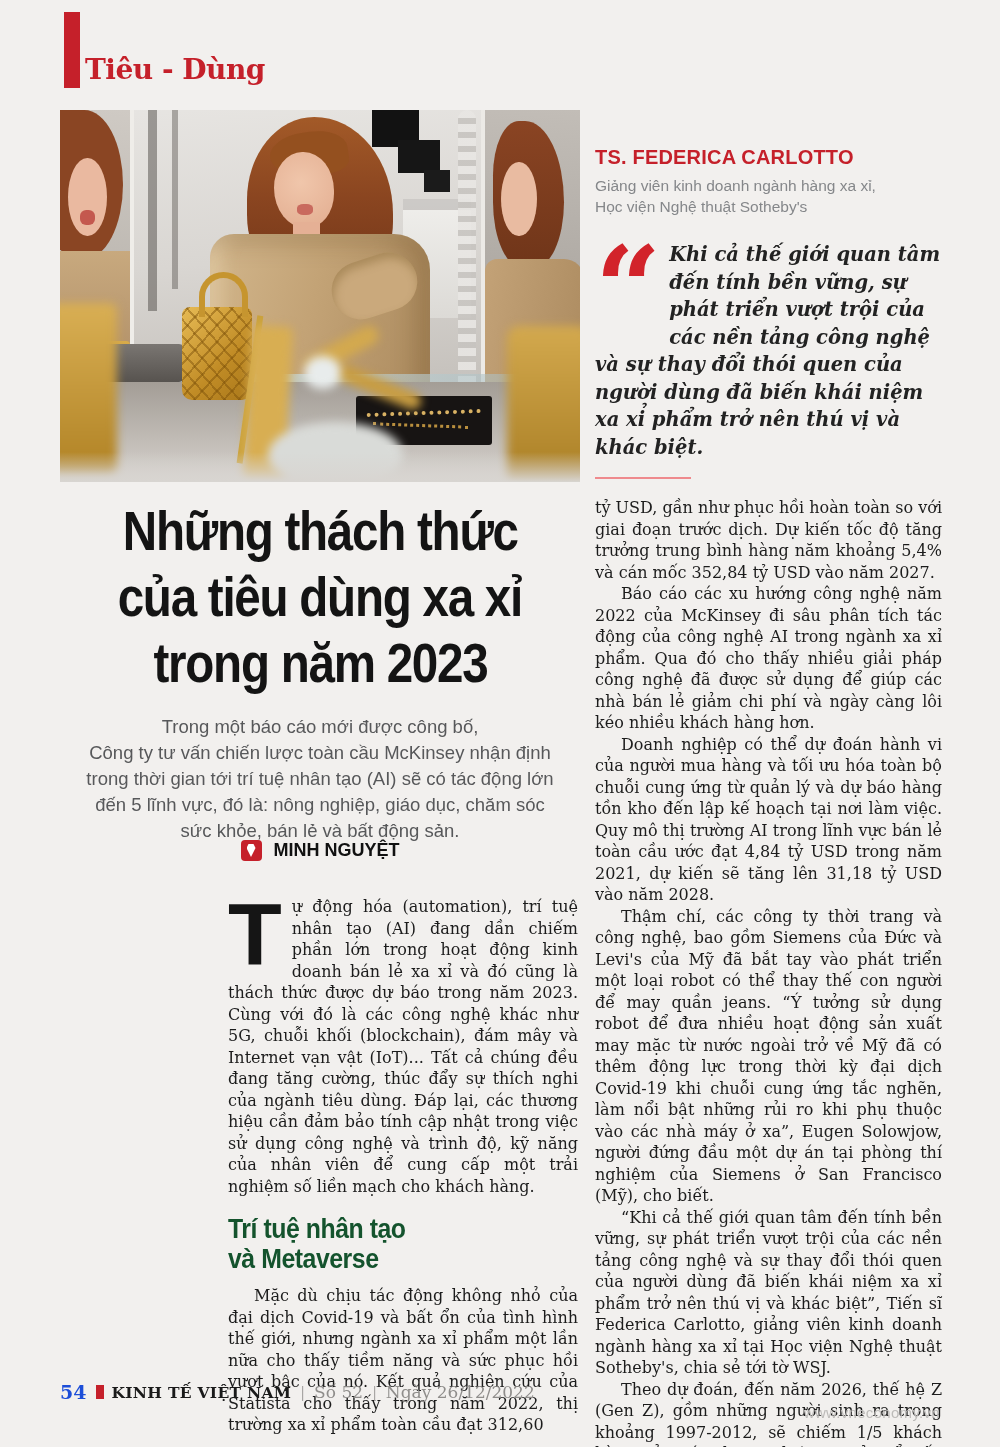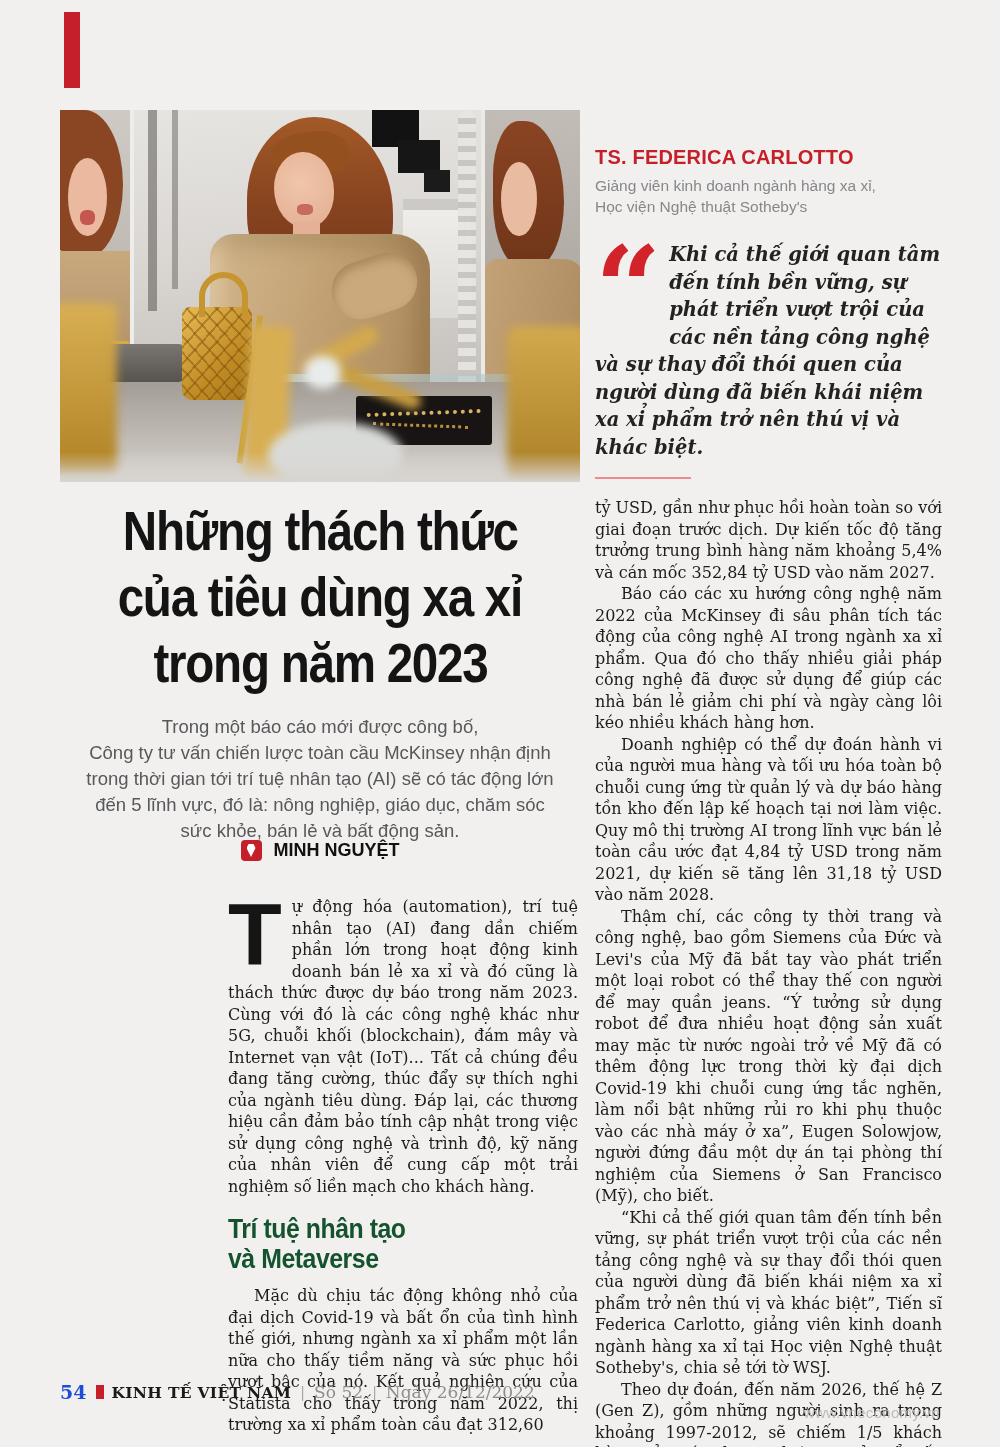--- a/index.html
+++ b/index.html
@@ -132,20 +132,21 @@
   .issue,.date{font-size:17px;color:#8f8d8b;}
   .website{margin-left:auto;font-family:"Liberation Sans",sans-serif;font-size:15px;
     color:var(--web-gray);letter-spacing:0.3px;margin-top:41px;}
 </style>
 </head>
 <body>
 
 <div class="page">
 
   <div class="kicker-bar"></div>
+  <div class="kicker">Tiêu - Dùng</div>
 
   <div class="photo">
     <div class="ph ph-frame1"></div>
     <div class="ph ph-frame2"></div>
     <div class="ph ph-block1"></div>
     <div class="ph ph-block2"></div>
     <div class="ph ph-block3"></div>
     <div class="ph ph-pedestal"></div>
     <div class="ph ph-pedestal-top"></div>
     <div class="ph ph-garland"></div>

